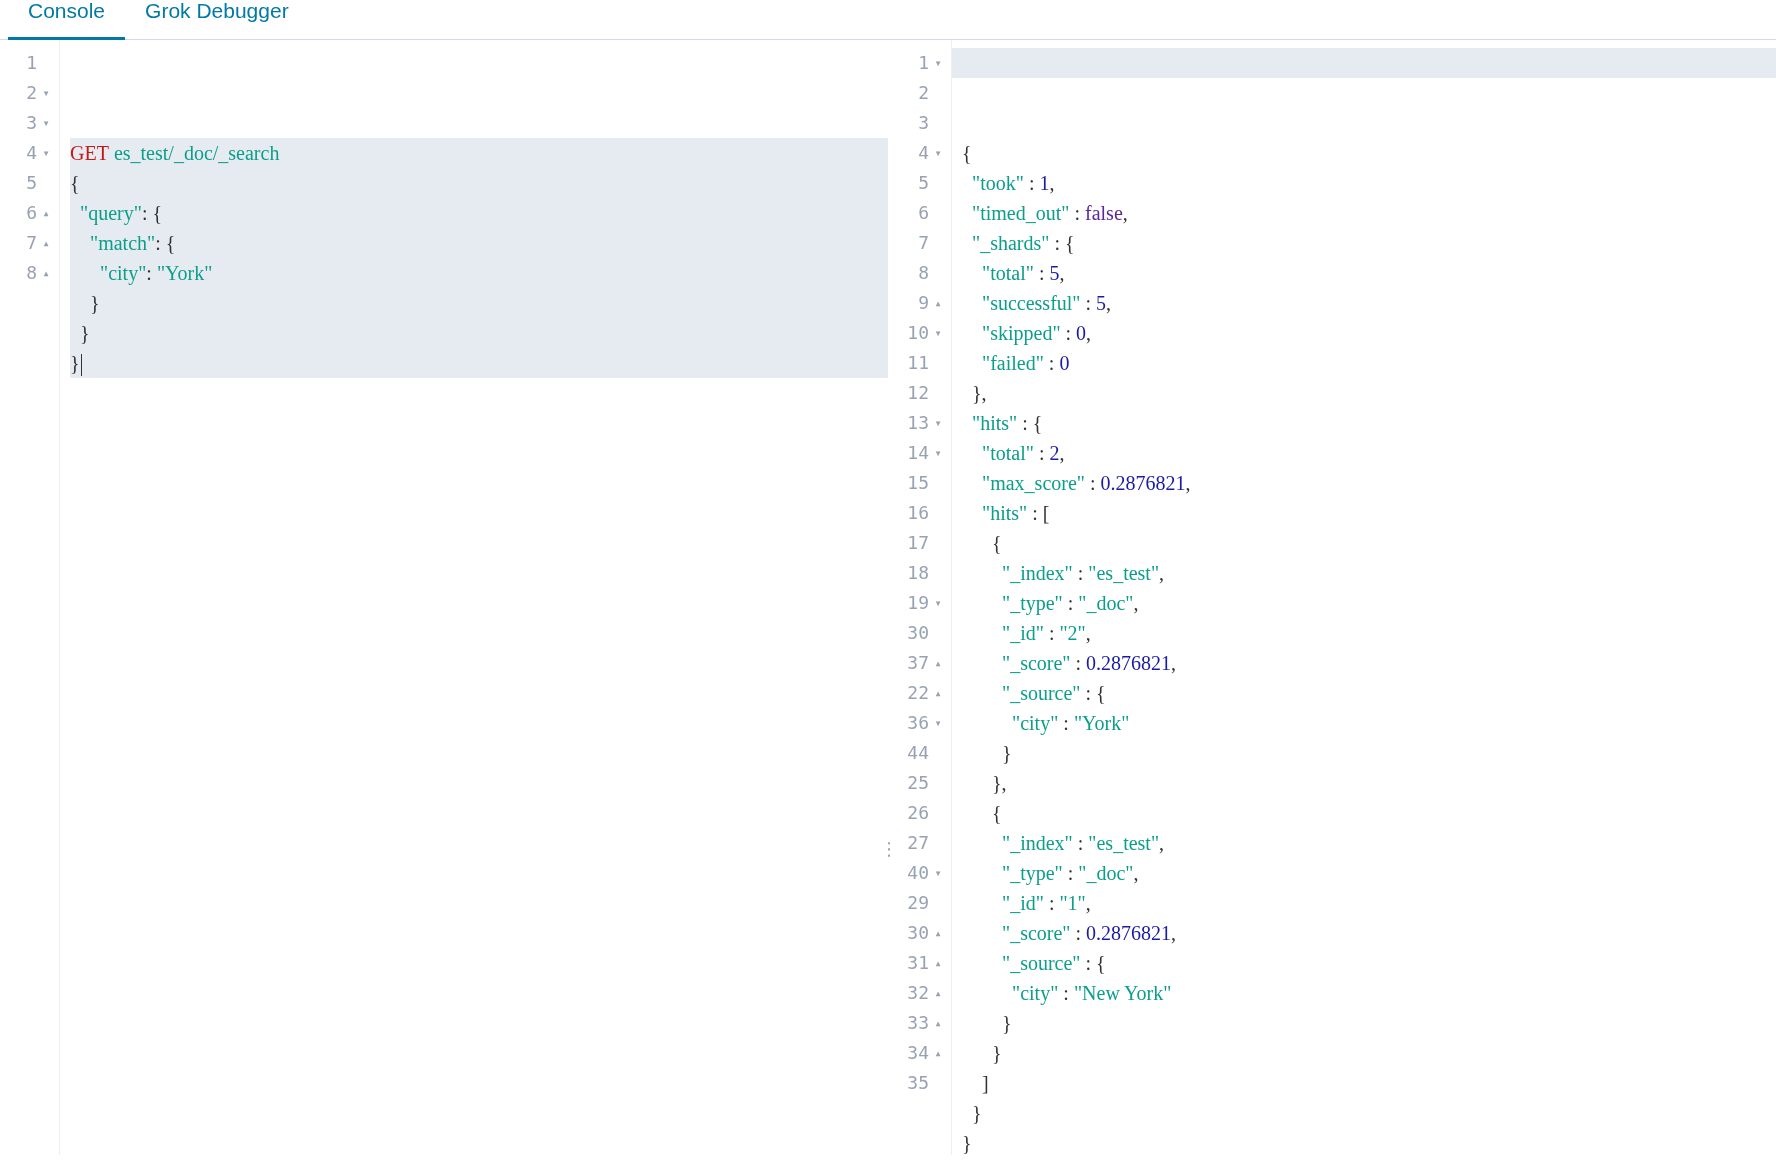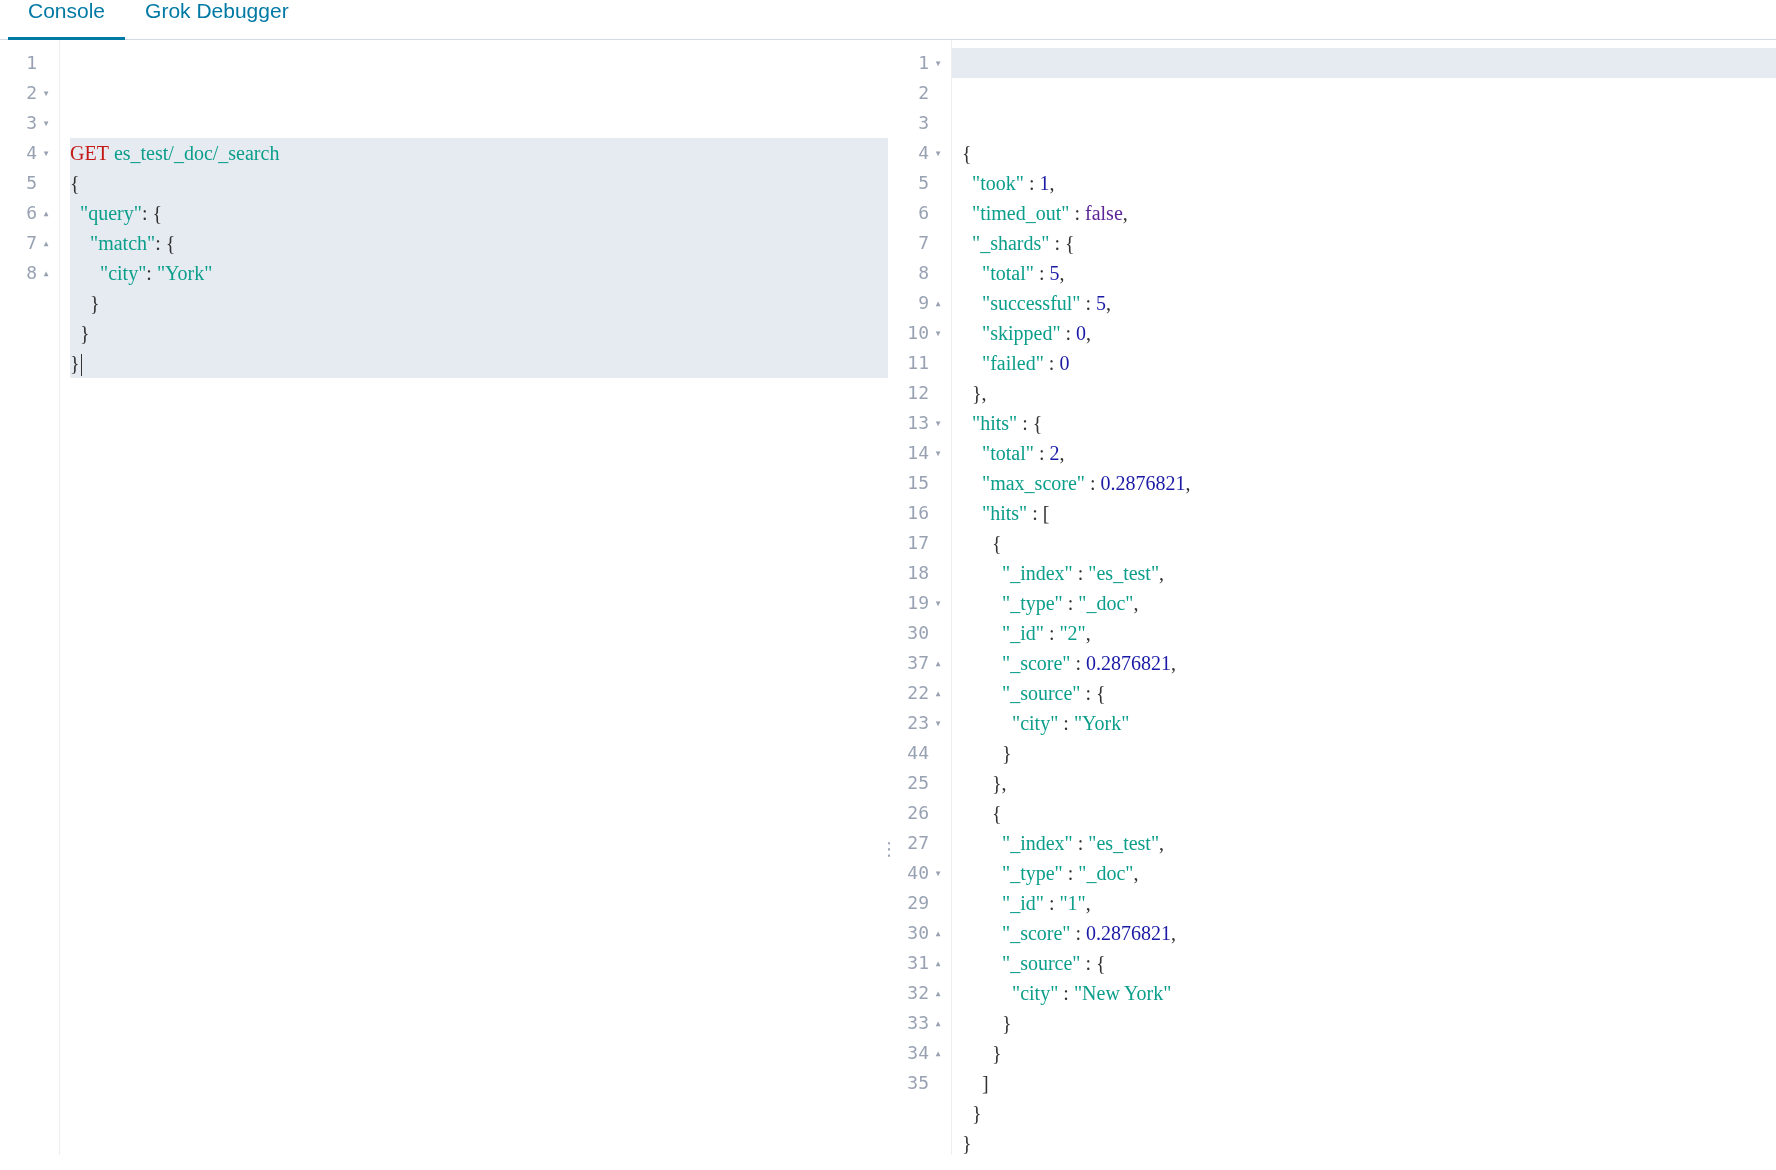--- a/index.html
+++ b/index.html
@@ -256,21 +256,21 @@
         </div>
         <div class="row">
           <span>37</span>
           <span class="fold">▴</span>
         </div>
         <div class="row">
           <span>22</span>
           <span class="fold">▴</span>
         </div>
         <div class="row">
-          <span>23</span>
+          <span>36</span>
           <span class="fold">▾</span>
         </div>
         <div class="row">
           <span>44</span>
           <span class="fold"></span>
         </div>
         <div class="row">
           <span>25</span>
           <span class="fold"></span>
         </div>

